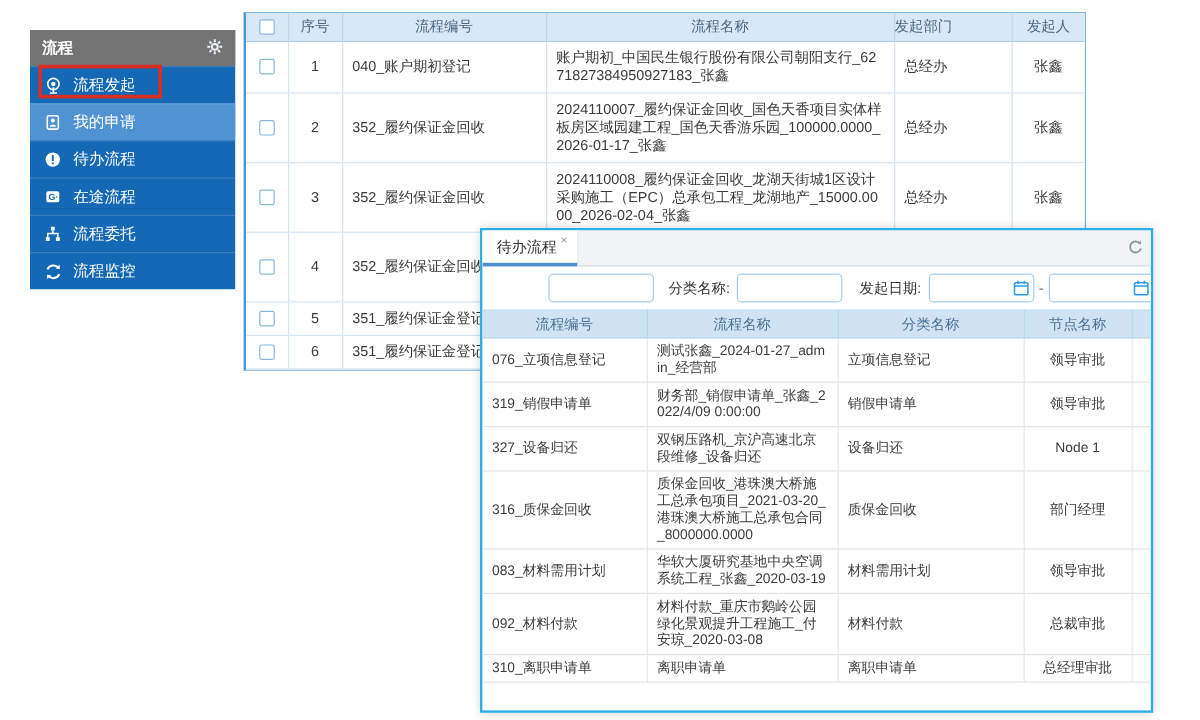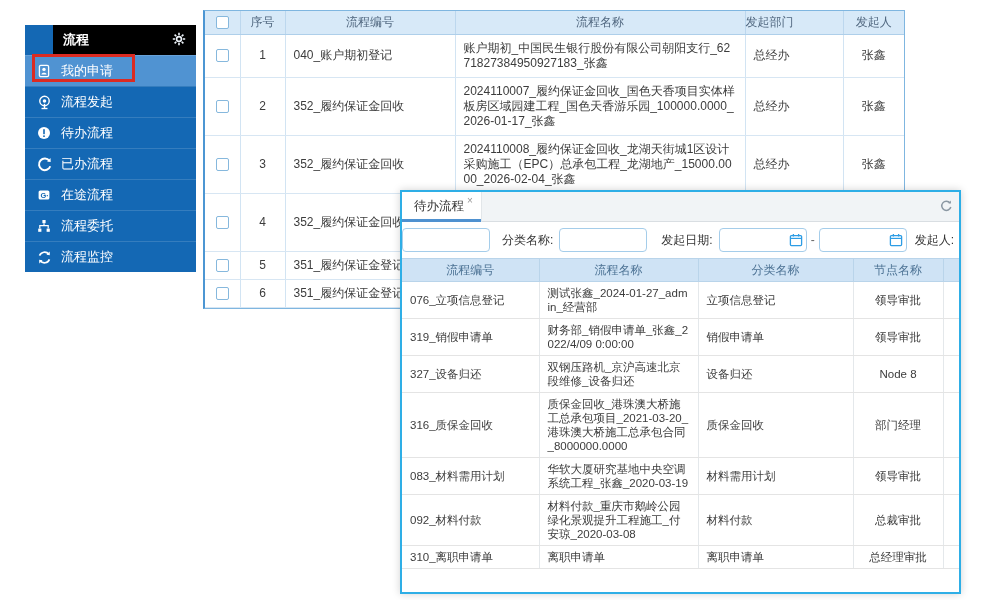--- a/index.html
+++ b/index.html
@@ -2,21 +2,21 @@
 <html><head>
 <meta charset="utf-8">
 <style>
   * { margin:0; padding:0; box-sizing:border-box; }
   html,body { background:#fff; }
   body { font-family:"Liberation Sans","DejaVu Sans",sans-serif; }
   #stage { position:relative; width:1000px; height:600px; background:#fff; overflow:hidden; }
 
   
   .sidebar { position:absolute; left:25px; top:25px; width:171px; background:#1468b4; color:#fff; z-index:2; }
-  .sb-header { height:30px; background:#000000; display:flex; align-items:center; justify-content:space-between; padding:0 10px; font-size:13px; font-weight:bold;margin-left:28px; }
+  .sb-header { height:30px; background:#737373; display:flex; align-items:center; justify-content:space-between; padding:0 10px; font-size:13px; font-weight:bold; }
   .sb-item { height:31px; display:flex; align-items:center; padding-left:11px; font-size:13px; border-top:1px solid rgba(255,255,255,.14); cursor:pointer; }
   .sb-item:first-of-type { border-top:none; }
   .sb-item.selected { background:#5093d2; }
   .sb-item .ic { width:16px; height:16px; margin-right:9px; display:inline-flex; align-items:center; justify-content:center; flex:0 0 16px; }
   .red-box { position:absolute; left:32px; top:54px; width:103px; height:28px; border:3px solid #db2b22; z-index:20; pointer-events:none; }
 
   
   .main-table-wrap { position:absolute; left:203px; top:10px; width:702px; background:#fff; border:1px solid #7fb6e0; border-left:2px solid #4c96d3; z-index:1; }
   table { border-collapse:collapse; width:100%; table-layout:fixed; }
   .main-table th { background:#d7e9f8; color:#50677f; font-weight:normal; font-size:12px; height:23px; border-right:1px solid #bcd7ee; border-bottom:1px solid #aecfea; }
@@ -30,21 +30,21 @@
   .main-table .c-who { text-align:center; }
   .cb { display:inline-block; width:13px; height:13px; border:1px solid #86b8dd; border-radius:2px; background:#fff; vertical-align:middle; cursor:pointer; }
 
   
   .panel { position:absolute; left:400px; top:190px; width:561px; height:404px; background:#fff; border:2px solid #2eaee6; z-index:10; box-shadow:0 0 8px rgba(0,0,0,.18); overflow:hidden; }
   .tabbar { position:relative; height:30px; background:#f1f4f6; border-bottom:1px solid #d9dee2; }
   .tab { position:relative; display:inline-flex; align-items:flex-start; gap:3px; height:30px; padding:6px 8px 0 12px; background:#fff; border-right:1px solid #e2e6e9; font-size:12.5px; color:#333; cursor:pointer; min-width:78px; }
   .tab .underline { position:absolute; left:0; right:0; bottom:0; height:3px; background:#4f91d0; }
   .tab .x { font-size:10px; color:#999; line-height:10px; margin-top:-2px; cursor:pointer; }
   .tab-refresh { position:absolute; right:5px; top:7px; width:15px; height:15px; cursor:pointer; }
-  .searchrow { display:flex; align-items:center; height:36px; padding-left:0; white-space:nowrap; }
+  .searchrow { display:flex; align-items:center; height:36px; padding-left:10px; white-space:nowrap;margin-left:45px; }
   .searchrow .lbl { font-size:12px; color:#333; }
   .inp { width:88px; height:24px; border:1px solid #a5cdea; border-radius:4px; background:#fff; font-size:12px; padding:0 5px; }
   .date-wrap { position:relative; width:88px; height:24px; }
   .date-wrap .inp { width:88px; padding-right:20px; }
   .date-wrap svg { position:absolute; right:4px; top:5px; cursor:pointer; }
   .dash { color:#666; font-size:12px; margin:0 4px; }
   .panel-table th { background:#cfe3f5; color:#4c7294; font-weight:normal; font-size:12px; height:23px; border-right:1px solid #b9d4ea; border-bottom:1px solid #b9d4ea; border-top:1px solid #b9d4ea; }
   .panel-table td { font-size:11.5px; color:#3c3c3c; padding:4px 8px; border-right:1px solid #e4e8eb; border-bottom:1px solid #e4e4e4; line-height:14px; word-break:break-all; vertical-align:middle; }
   .panel-table .p-code { width:137px; }
   .panel-table .p-name { width:159px; }
@@ -64,63 +64,54 @@
       <span class="ic">
         <svg width="14" height="14" viewBox="0 0 14 14">
             <g stroke="#eef4fa" stroke-width="1.6" fill="none">
               <circle cx="7" cy="7" r="2.4"></circle>
               <path d="M7 .8v2.4M7 10.8v2.4M.8 7h2.4M10.8 7h2.4M2.6 2.6l1.7 1.7M9.7 9.7l1.7 1.7M11.4 2.6L9.7 4.3M4.3 9.7l-1.7 1.7"></path>
             </g>
           </svg>
       </span>
     </div>
 
-    <div class="sb-item selected">
-      <span class="ic">
-        <svg width="14" height="14" viewBox="0 0 14 14">
-            <rect x="2.4" y="1.4" width="9.2" height="11.2" rx="1.4" fill="none" stroke="#fff" stroke-width="1.3"></rect>
-            <circle cx="7" cy="5.4" r="1.7" fill="#fff"></circle>
-            <path d="M4.4 10.6c0-2.5 5.2-2.5 5.2 0z" fill="#fff"></path>
-          </svg>
-      </span>
-      <span>我的申请</span>
-    </div>
-
     <div class="sb-item">
       <span class="ic">
         <svg width="15" height="15" viewBox="0 0 14 14">
             <circle cx="7" cy="5.6" r="4.4" fill="none" stroke="#fff" stroke-width="1.3"></circle>
             <circle cx="7" cy="5.6" r="1.7" fill="#fff"></circle>
             <path d="M7 8.2V12.2" stroke="#fff" stroke-width="1.3"></path>
             <path d="M4.2 12.6h5.6" stroke="#fff" stroke-width="1.3"></path>
           </svg>
       </span>
       <span>流程发起</span>
     </div>
 
+    <div class="sb-item selected">
+      <span class="ic">
+        <svg width="14" height="14" viewBox="0 0 14 14">
+            <rect x="2.4" y="1.4" width="9.2" height="11.2" rx="1.4" fill="none" stroke="#fff" stroke-width="1.3"></rect>
+            <circle cx="7" cy="5.4" r="1.7" fill="#fff"></circle>
+            <path d="M4.4 10.6c0-2.5 5.2-2.5 5.2 0z" fill="#fff"></path>
+          </svg>
+      </span>
+      <span>我的申请</span>
+    </div>
+
     <div class="sb-item">
       <span class="ic">
         <svg width="14" height="14" viewBox="0 0 14 14">
             <circle cx="7" cy="7" r="6" fill="#fff"></circle>
             <rect x="6.2" y="3.2" width="1.6" height="5" fill="#1468b4"></rect>
             <rect x="6.2" y="9.4" width="1.6" height="1.6" fill="#1468b4"></rect>
           </svg>
       </span>
       <span>待办流程</span>
     </div>
 
-    <div class="sb-item">
-      <span class="ic">
-        <svg width="15" height="15" viewBox="0 0 14 14">
-            <path d="M11.6 3.6A5.4 5.4 0 1 0 12.4 8.6" fill="none" stroke="#fff" stroke-width="1.8"></path>
-            <path d="M12.6 1l.2 3.6-3.4-.4z" fill="#fff"></path>
-          </svg>
-      </span>
-      <span>已办流程</span>
-    </div>
 
     <div class="sb-item">
       <span class="ic">
         <svg width="14" height="14" viewBox="0 0 14 14">
             <rect x="1.6" y="2.4" width="10.8" height="9.2" rx="1.6" fill="#fff"></rect>
             <text x="3.4" y="9.6" font-size="7.4" font-weight="bold" fill="#1468b4" font-family="inherit">G·</text>
           </svg>
       </span>
       <span>在途流程</span>
     </div>
@@ -289,21 +280,21 @@
             <td class="p-name">财务部_销假申请单_张鑫_2022/4/09 0:00:00</td>
             <td class="p-cat">销假申请单</td>
             <td class="p-node">领导审批</td>
             <td class="p-x"></td>
           </tr>
 
           <tr>
             <td class="p-code">327_设备归还</td>
             <td class="p-name">双钢压路机_京沪高速北京段维修_设备归还</td>
             <td class="p-cat">设备归还</td>
-            <td class="p-node">Node 8</td>
+            <td class="p-node">Node 1</td>
             <td class="p-x"></td>
           </tr>
 
           <tr>
             <td class="p-code">316_质保金回收</td>
             <td class="p-name">质保金回收_港珠澳大桥施工总承包项目_2021-03-20_港珠澳大桥施工总承包合同_8000000.0000</td>
             <td class="p-cat">质保金回收</td>
             <td class="p-node">部门经理</td>
             <td class="p-x"></td>
           </tr>

